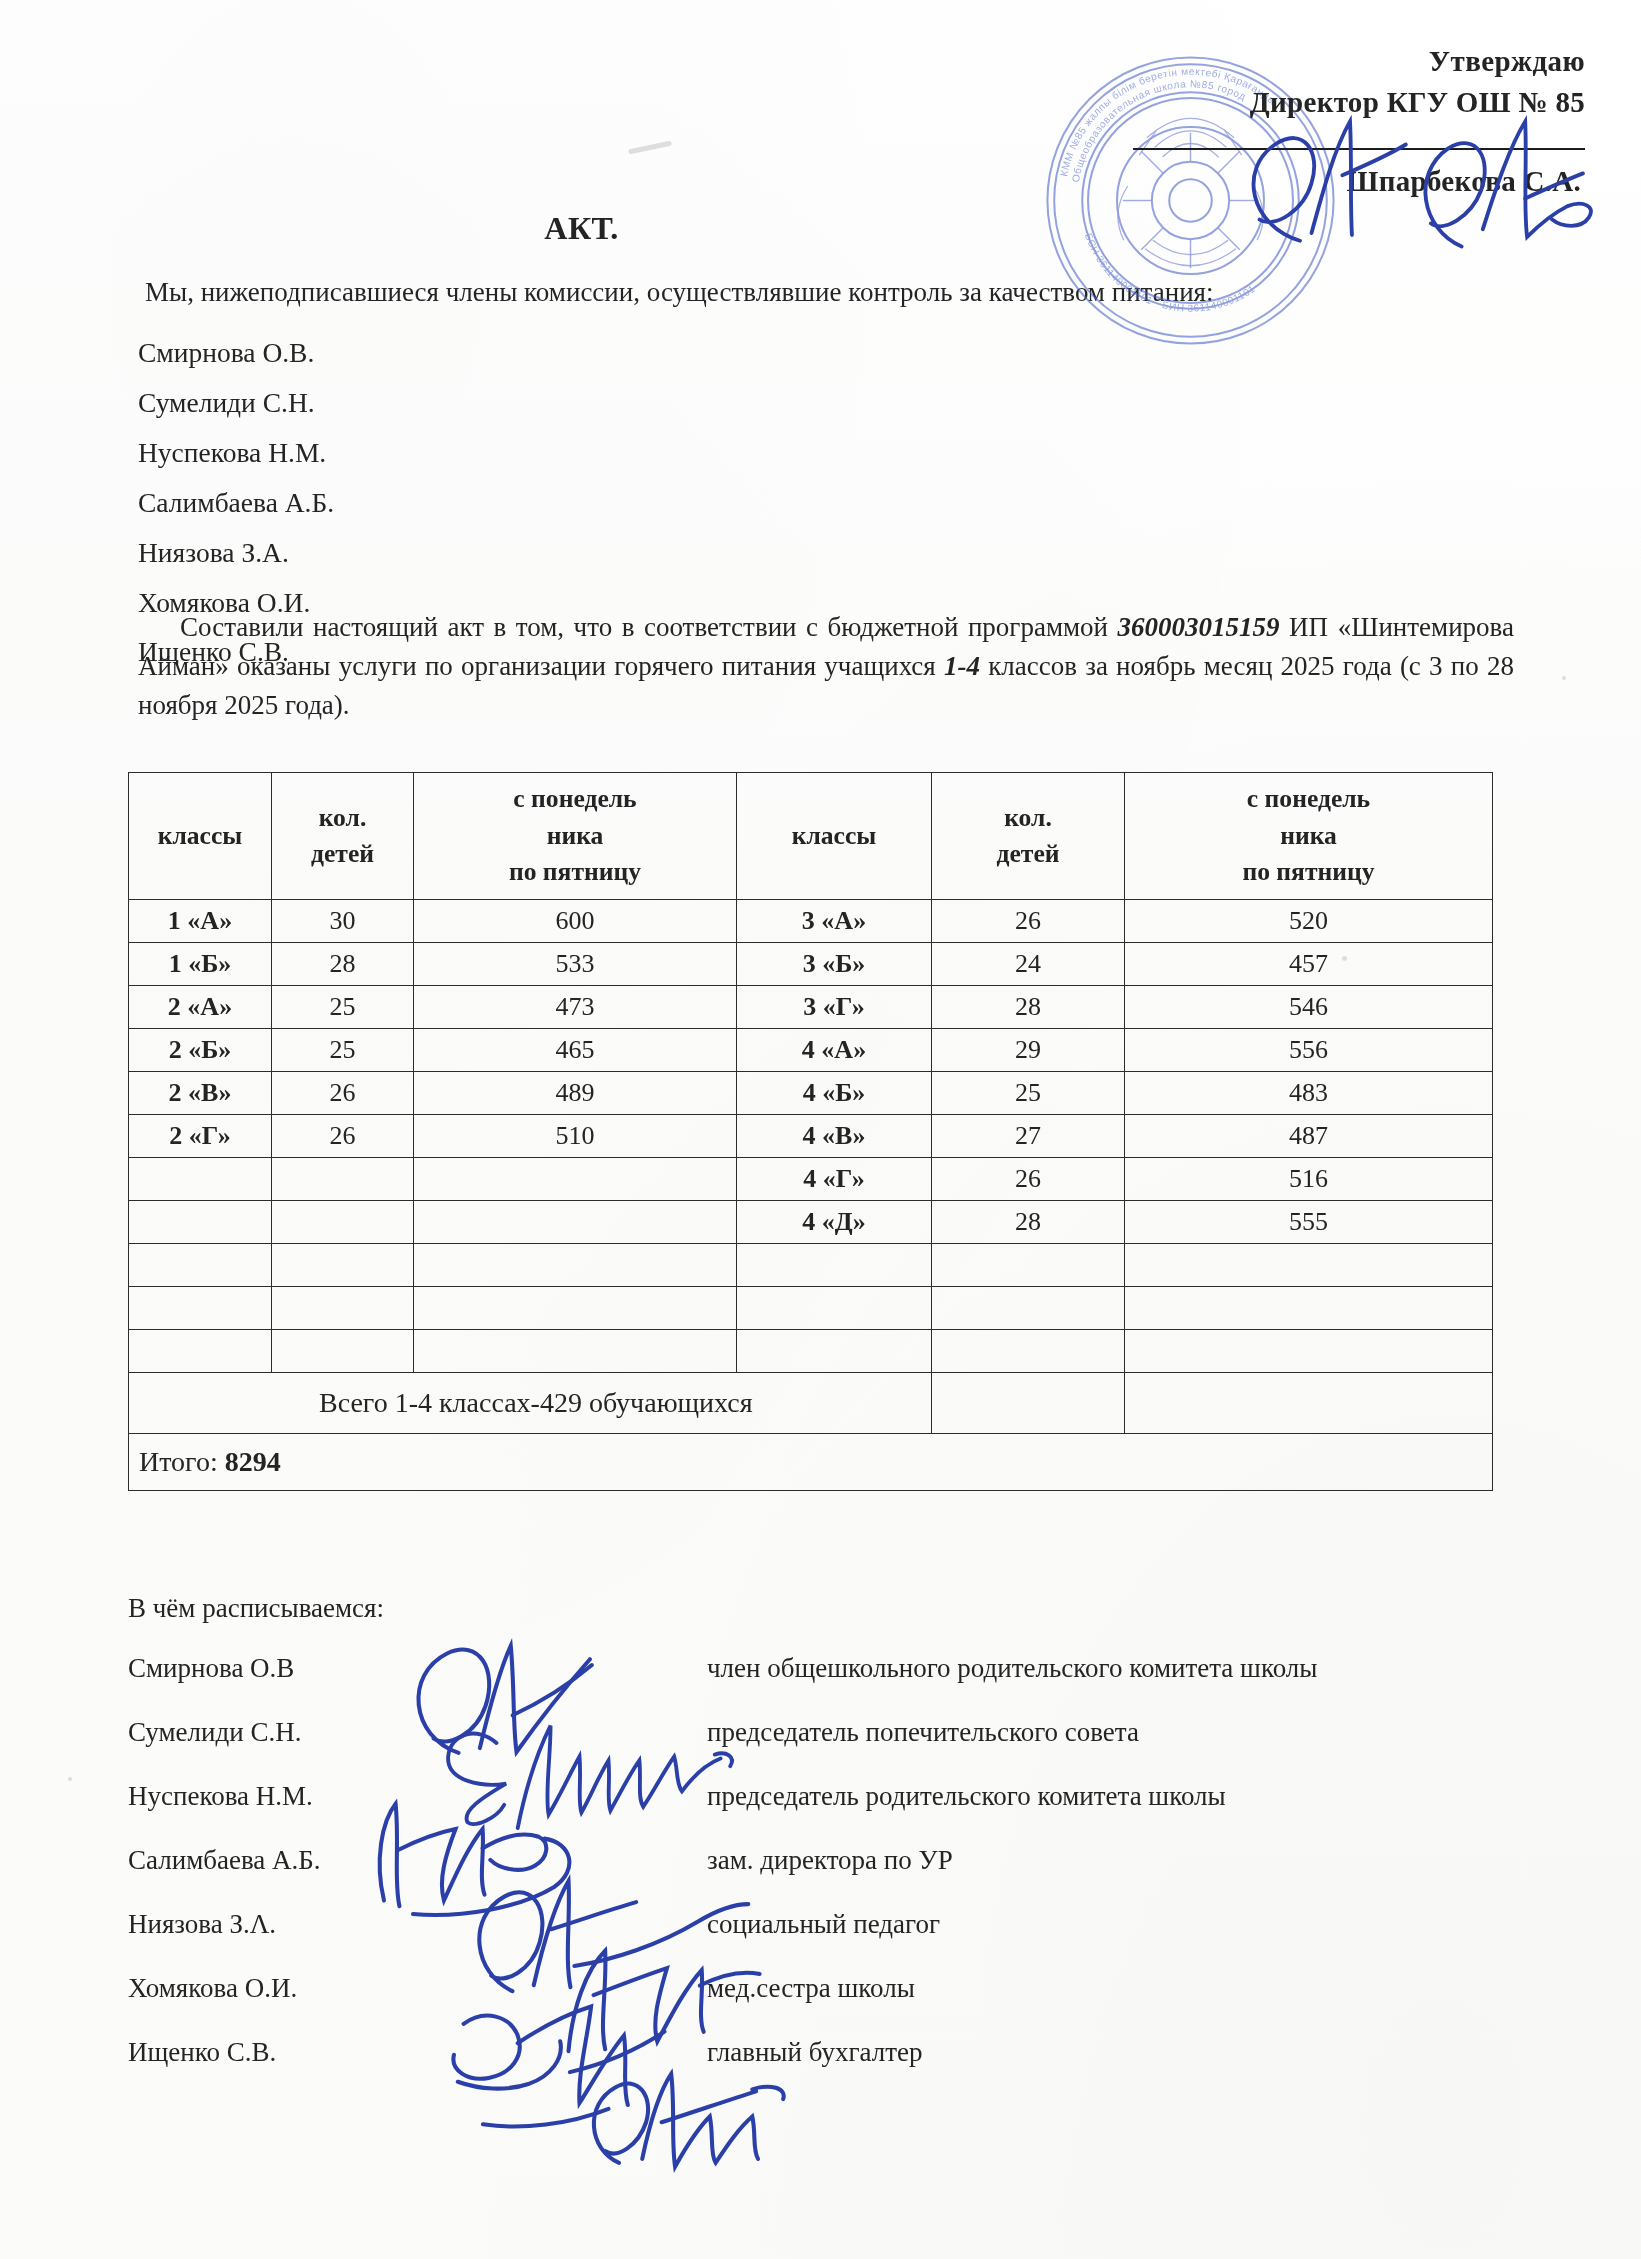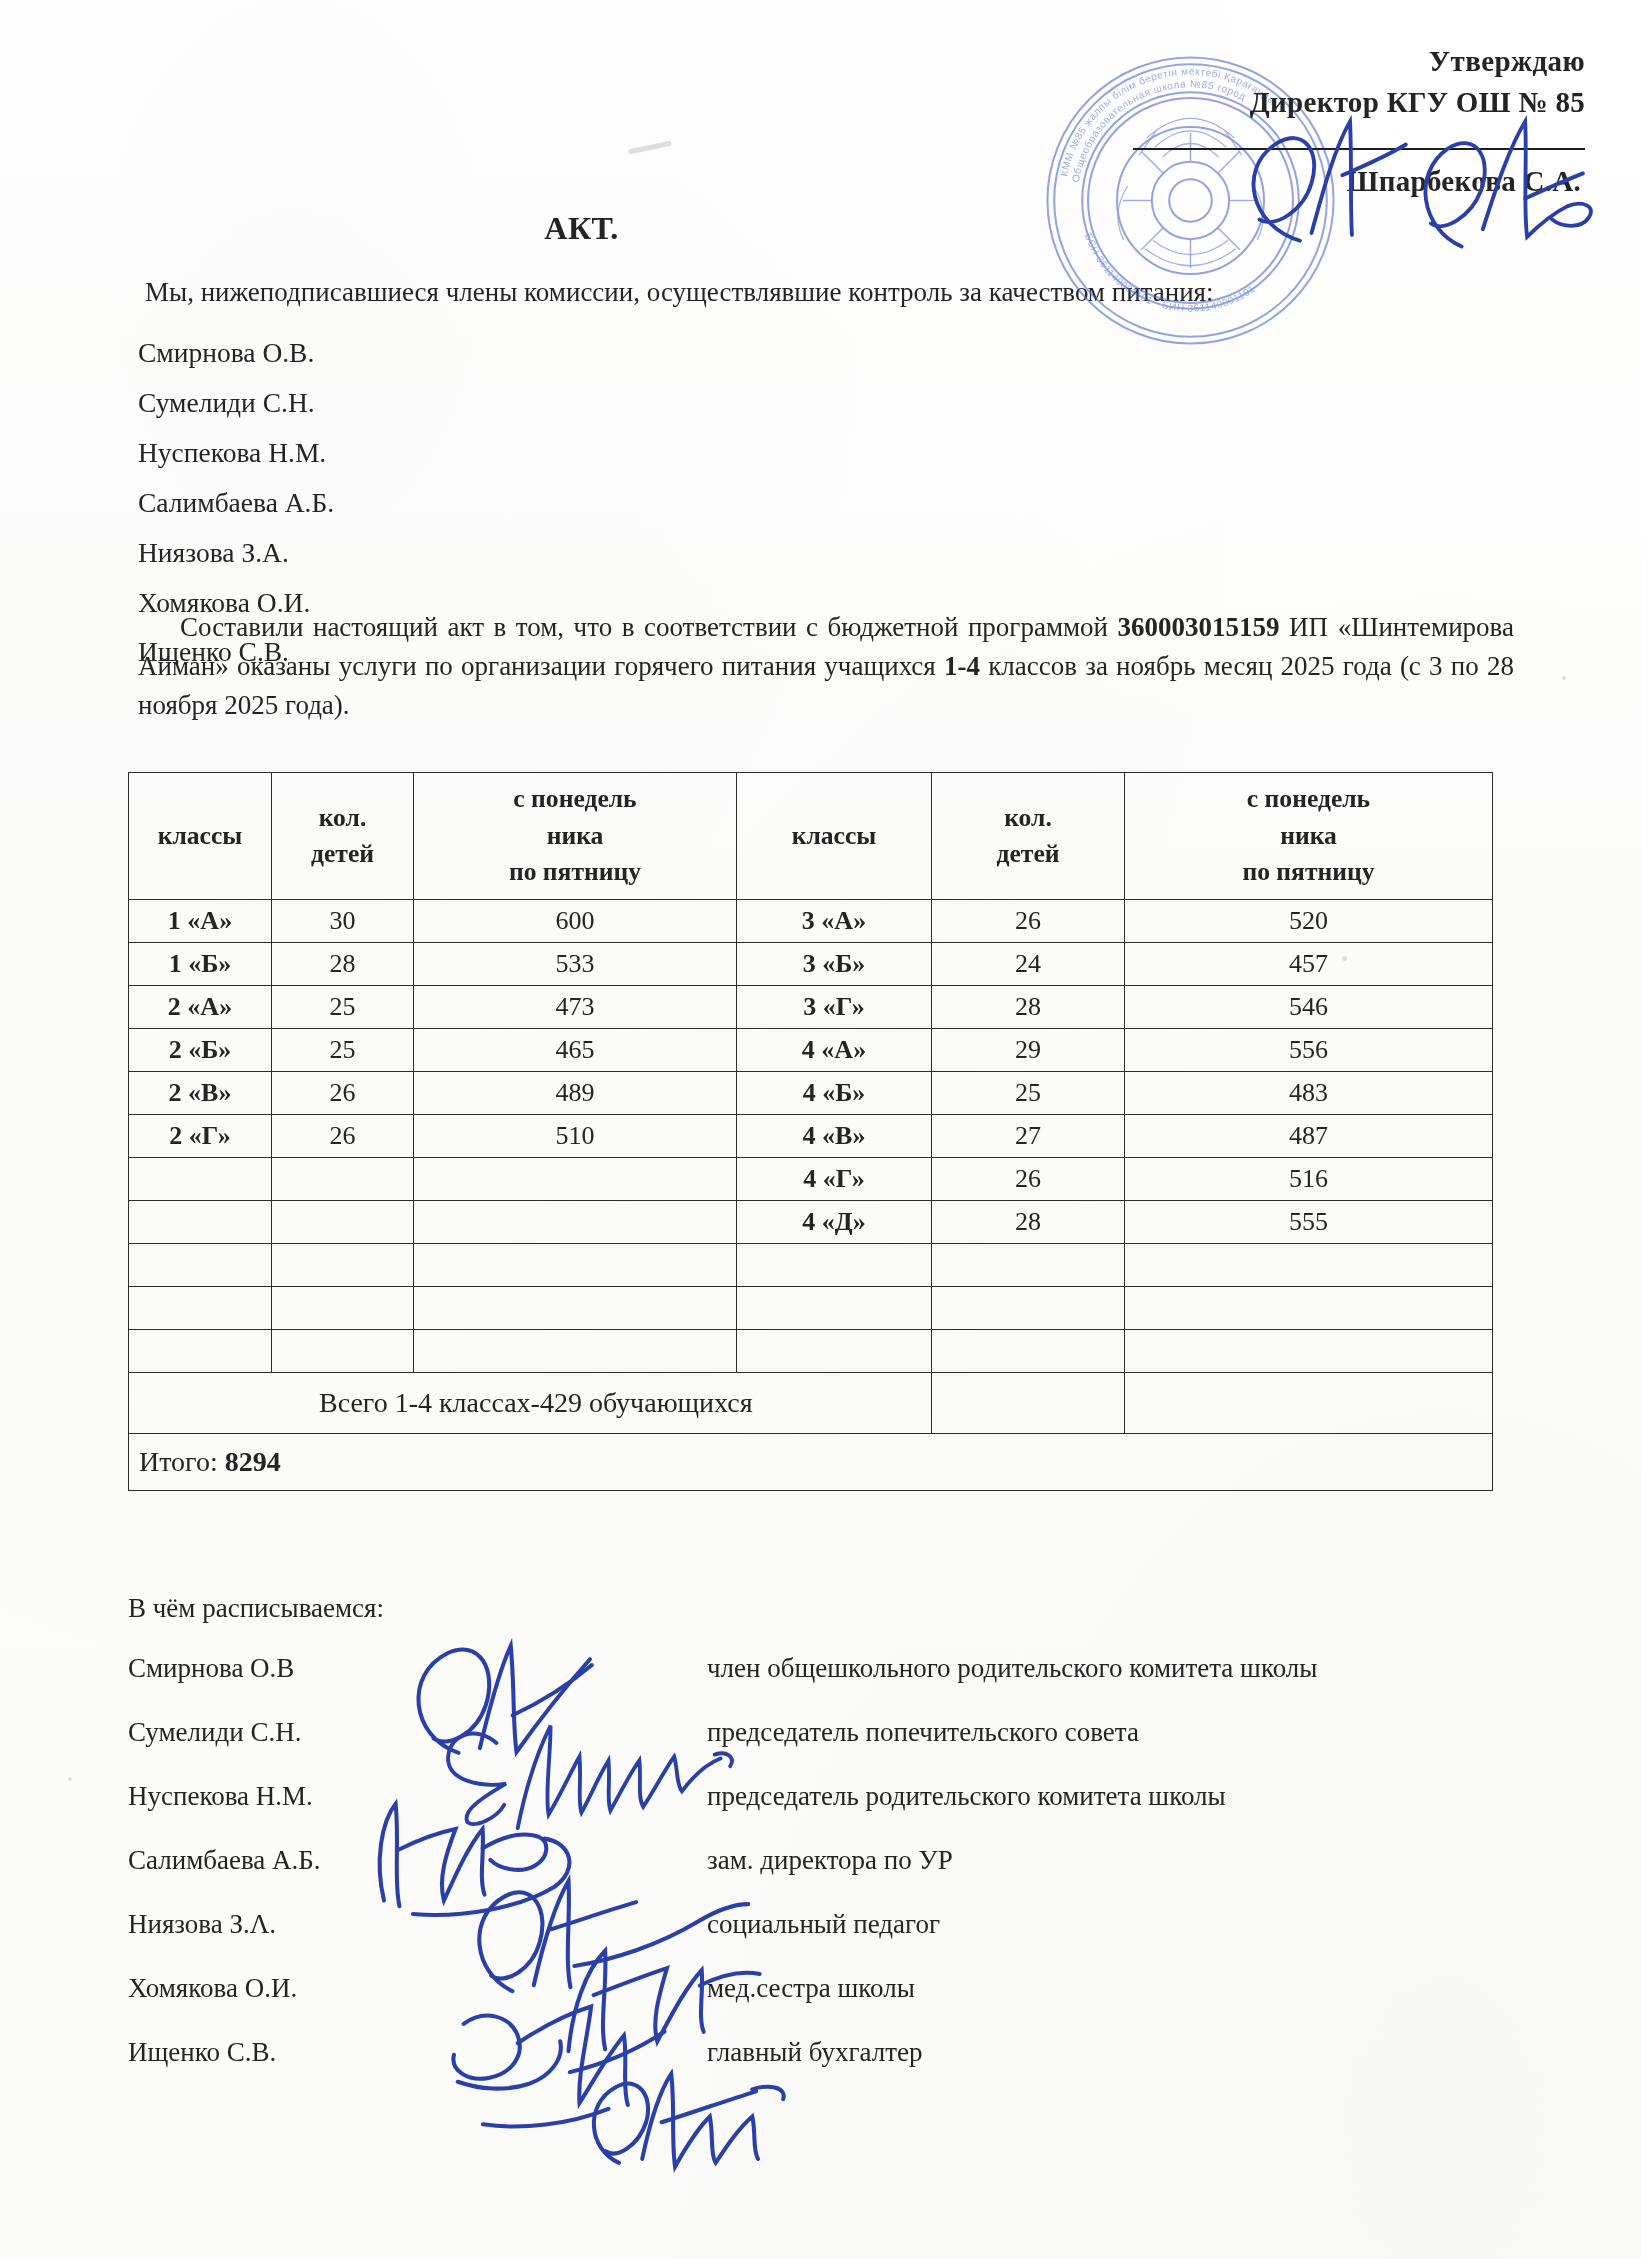--- a/index.html
+++ b/index.html
@@ -124,21 +124,21 @@
   .body-para {
     position: absolute;
     top: 608px;
     left: 138px;
     width: 1376px;
     font-size: 27px;
     line-height: 1.45;
     text-align: justify;
     text-indent: 42px;
   }
-  .body-para b { font-weight: bold; }
+  .body-para b { font-weight: bold; font-style: italic; }
 
   
   .tbl-wrap {
     position: absolute;
     top: 772px;
     left: 128px;
     width: 1364px;
   }
   table.meals {
     border-collapse: collapse;

